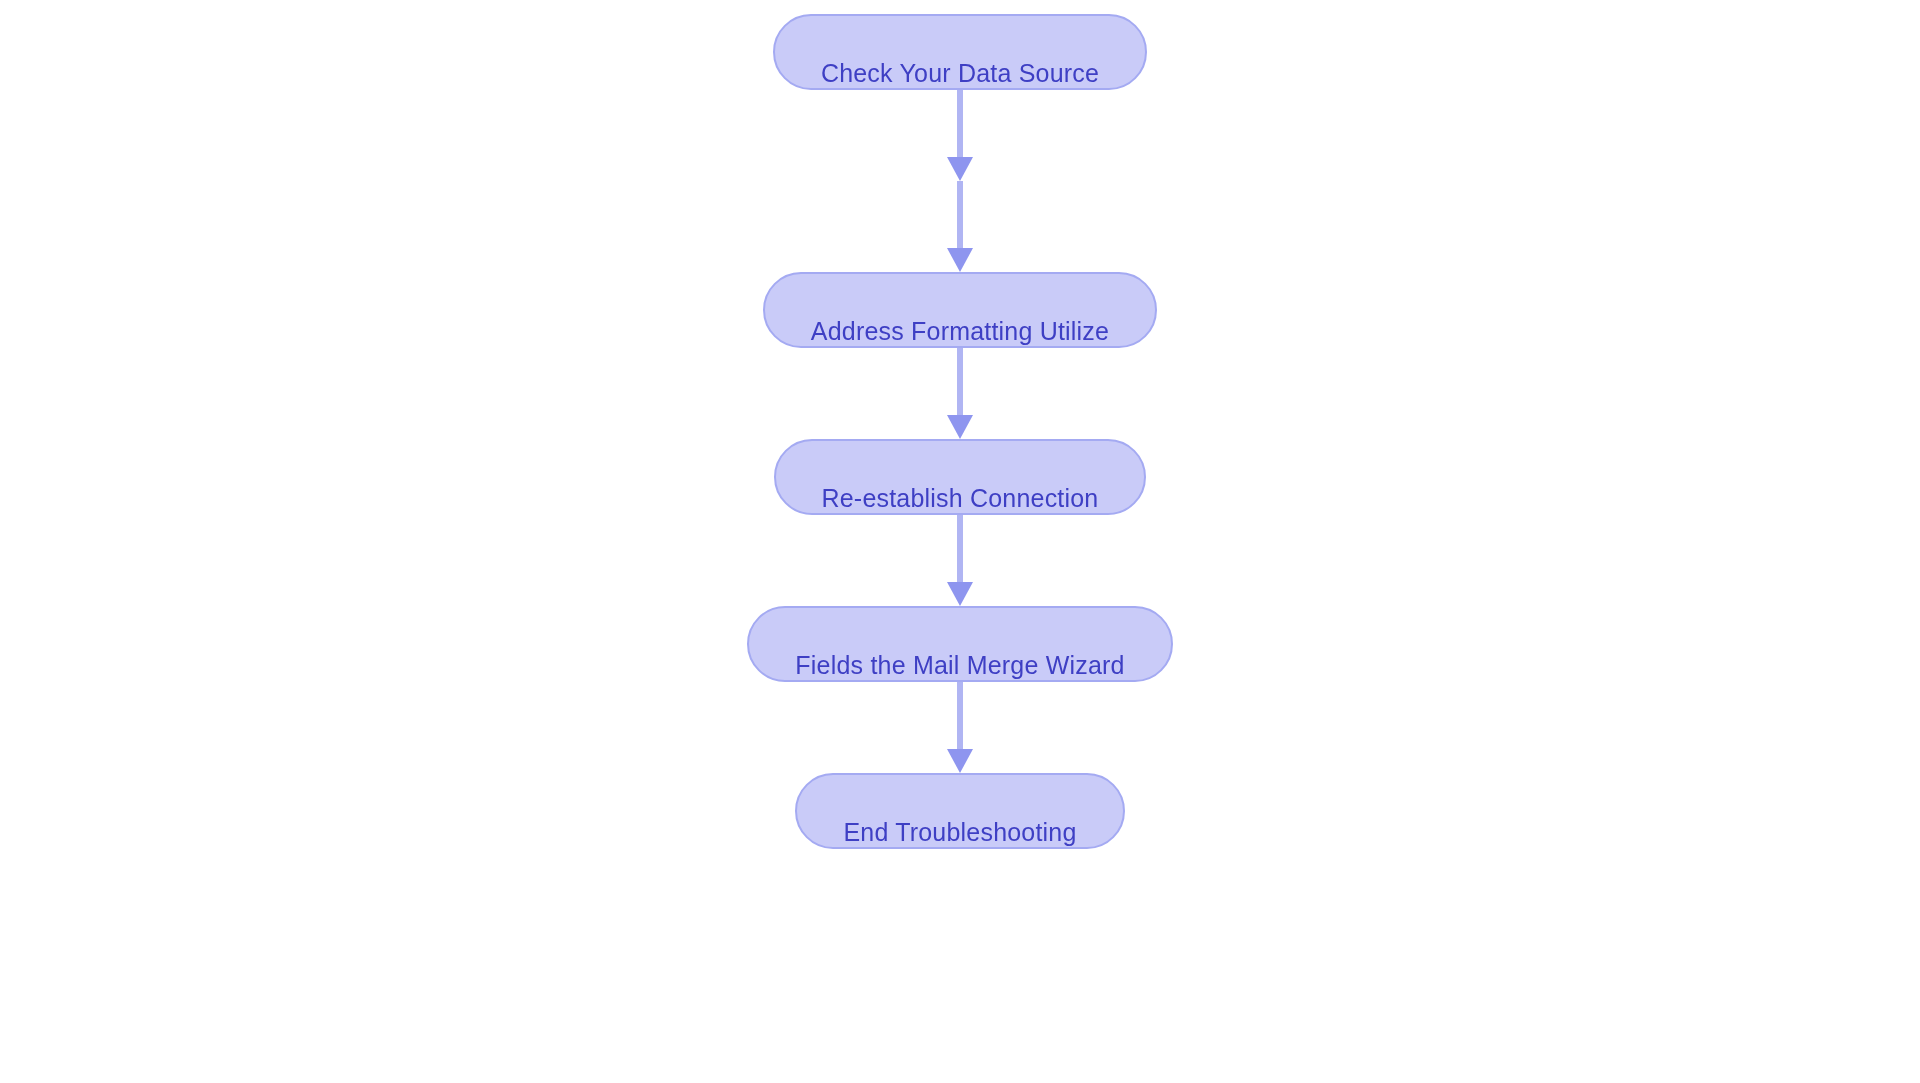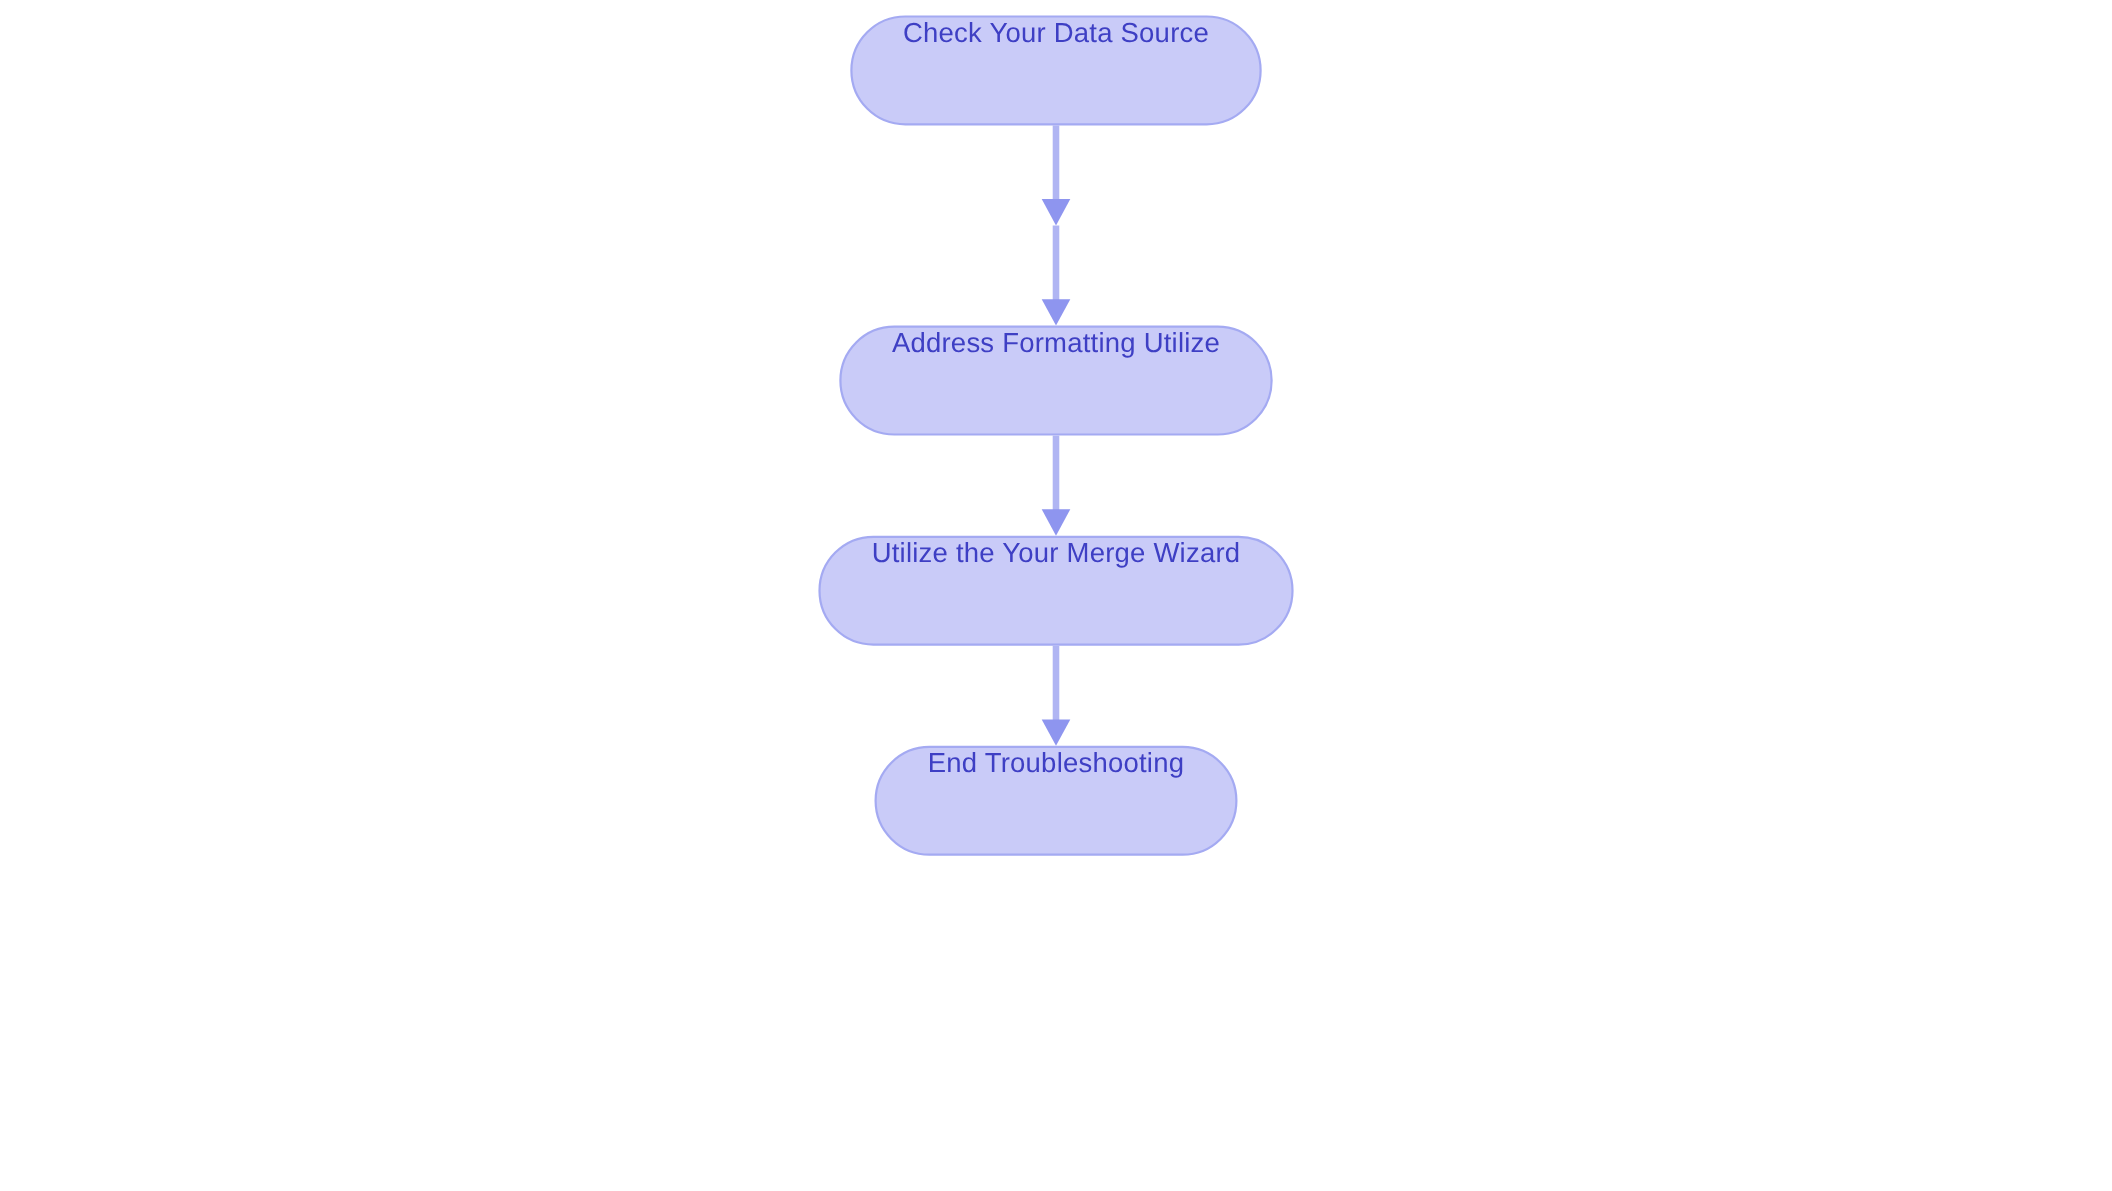--- a/index.html
+++ b/index.html
@@ -19,31 +19,31 @@
     position: relative;
   }
   .flow {
     display: flex;
     flex-direction: column;
     align-items: center;
     padding-top: 14px;
   }
   .node {
     box-sizing: border-box;
-    height: 100px;
+    height: 76px;
     min-width: 300px;
     padding: 0 46px;
     border-radius: 50px;
     background: var(--node-fill, #c9cbf8);
     border: 2px solid var(--node-border, #a4aaf2);
     color: var(--node-text, #3e3fc4);
     font-size: 25px;
     letter-spacing: 0.2px;
     display: flex;
-    align-items: flex-start;
+    align-items: flex-end;
     justify-content: center;
     white-space: nowrap;
   }
   .arrow {
     height: 91px;
     display: flex;
     flex-direction: column;
     align-items: center;
   }
   .arrow-line {
@@ -85,24 +85,33 @@
   <div class="node-wrap">
     <div class="node">
       <span class="node-label">Address Formatting Utilize</span>
     </div>
     <div class="arrow">
       <div class="arrow-line"></div>
       <div class="arrow-head"></div>
     </div>
   </div>
 
+  <div class="node-wrap">
+    <div class="node">
+      <span class="node-label">Re-establish Connection</span>
+    </div>
+    <div class="arrow">
+      <div class="arrow-line"></div>
+      <div class="arrow-head"></div>
+    </div>
+  </div>
 
   <div class="node-wrap">
     <div class="node">
-      <span class="node-label">Utilize the Your Merge Wizard</span>
+      <span class="node-label">Fields the Mail Merge Wizard</span>
     </div>
     <div class="arrow">
       <div class="arrow-line"></div>
       <div class="arrow-head"></div>
     </div>
   </div>
 
   <div class="node-wrap">
     <div class="node">
       <span class="node-label">End Troubleshooting</span>

